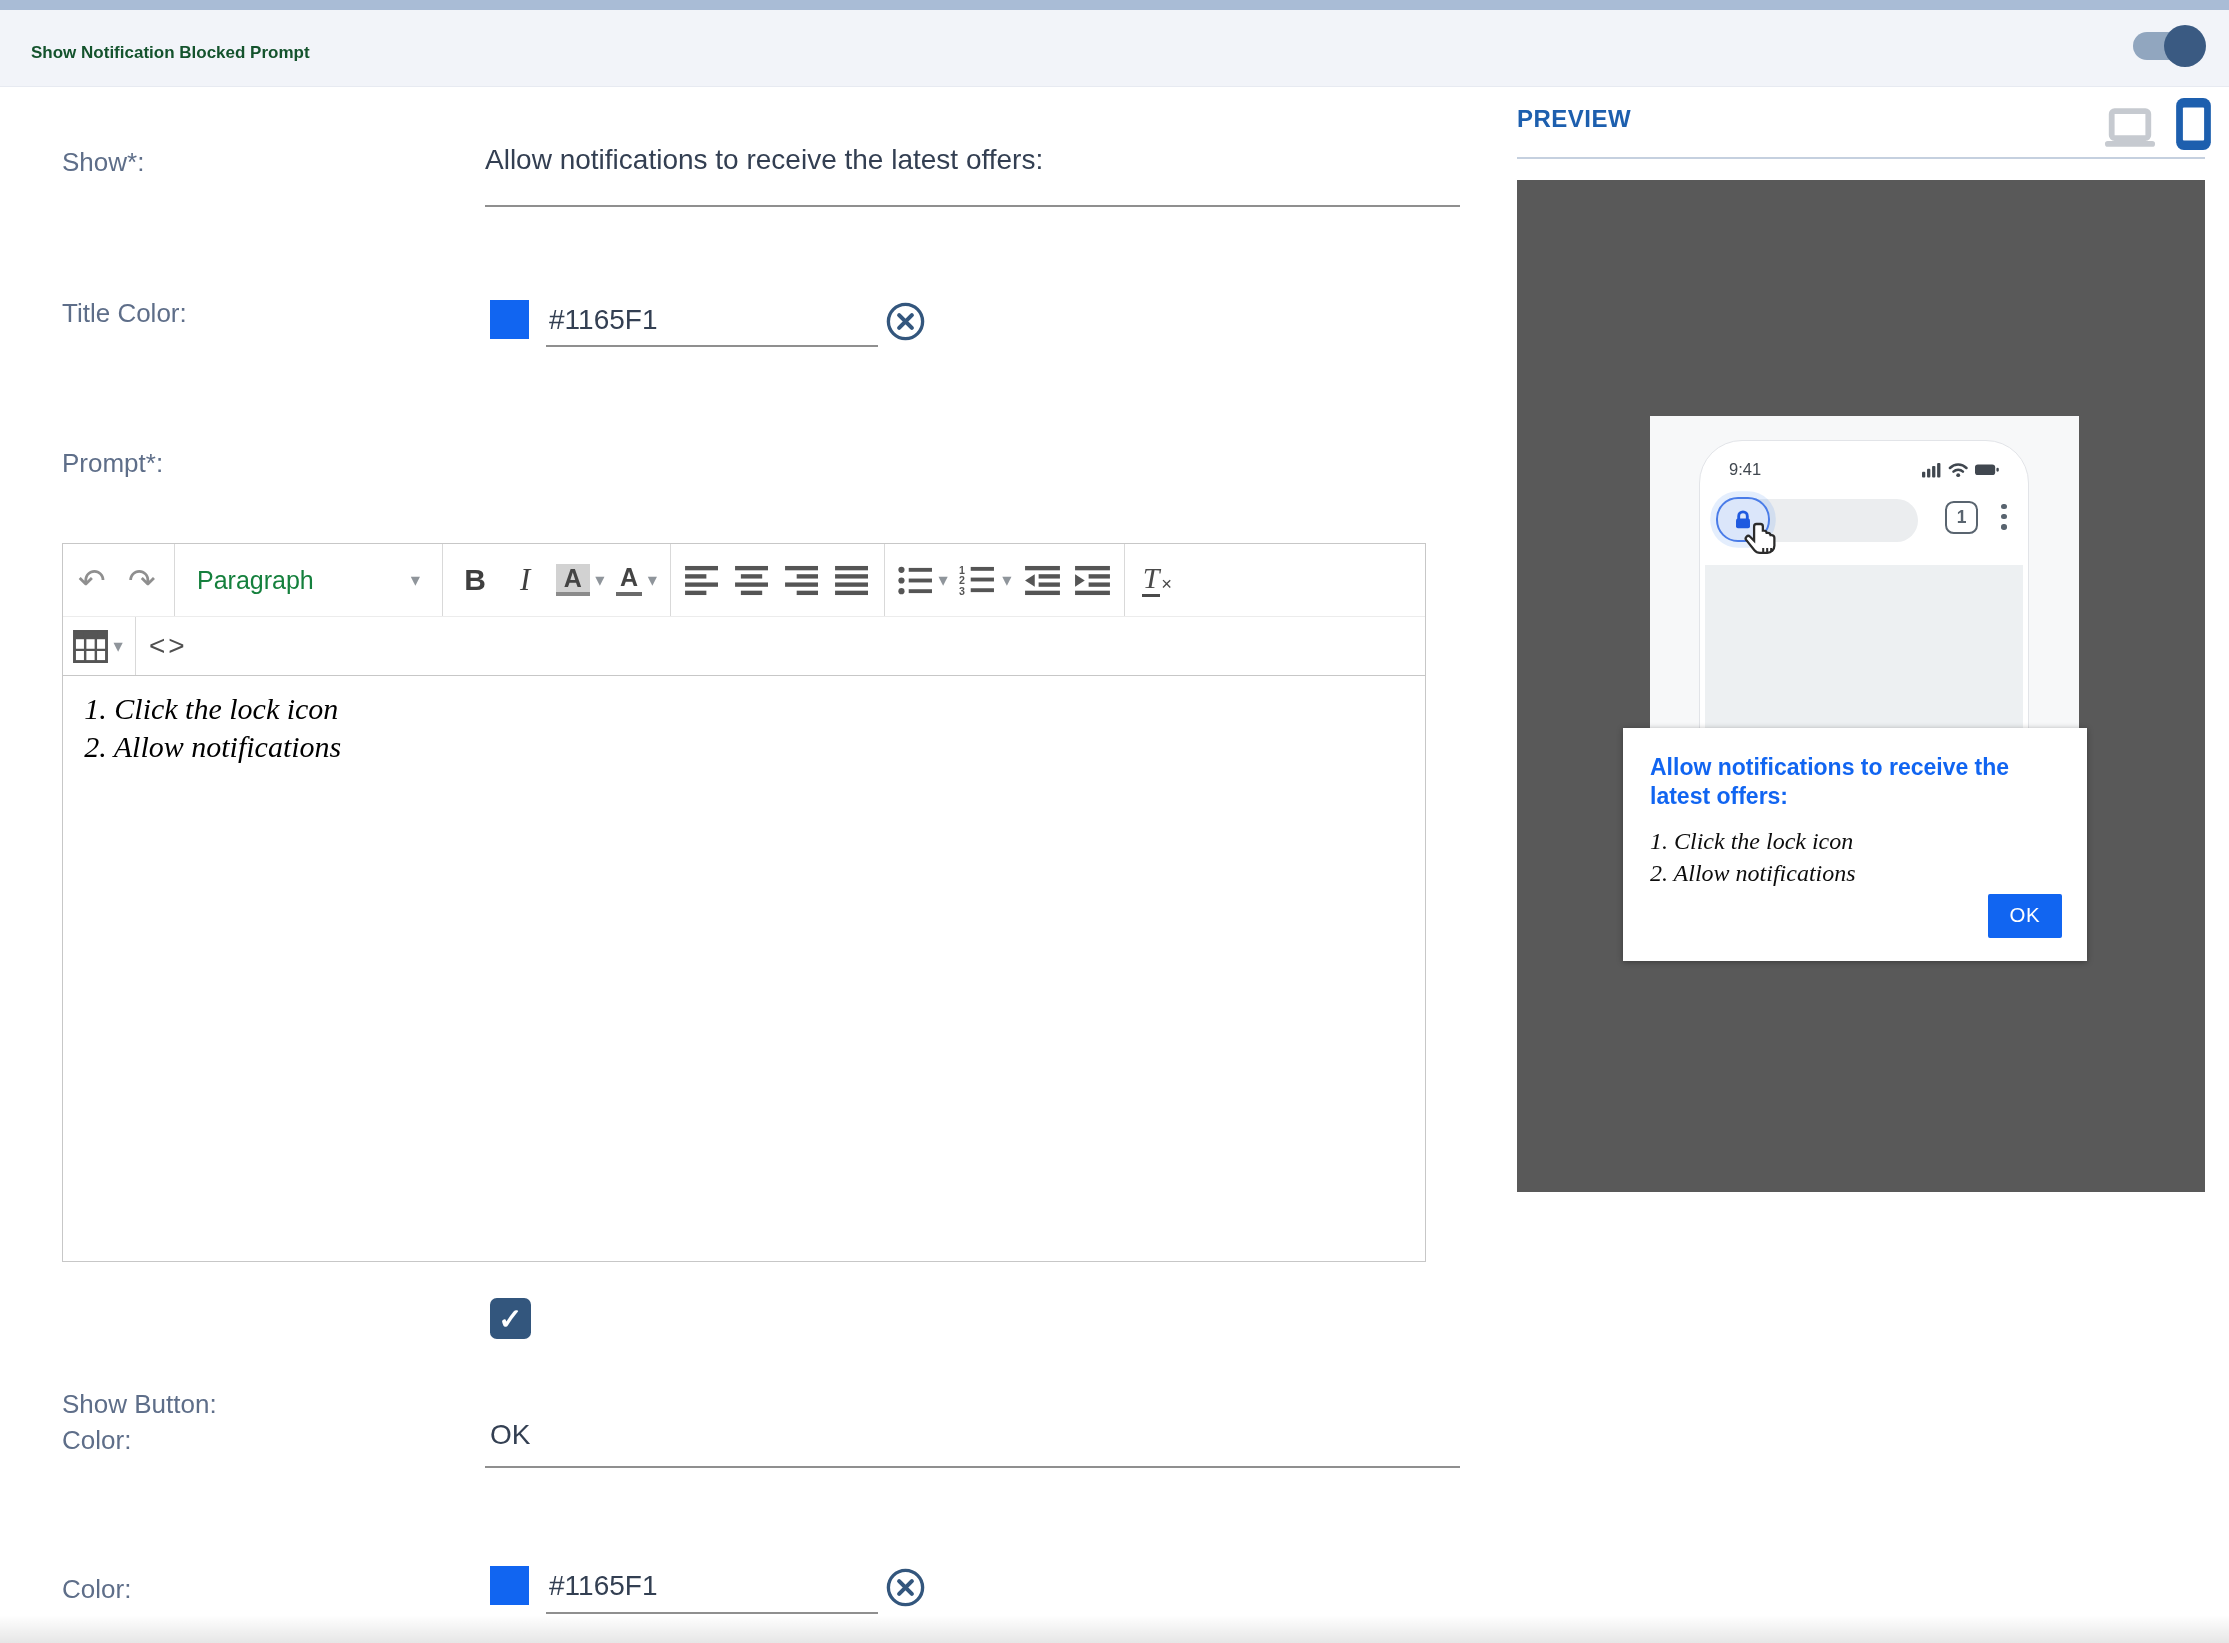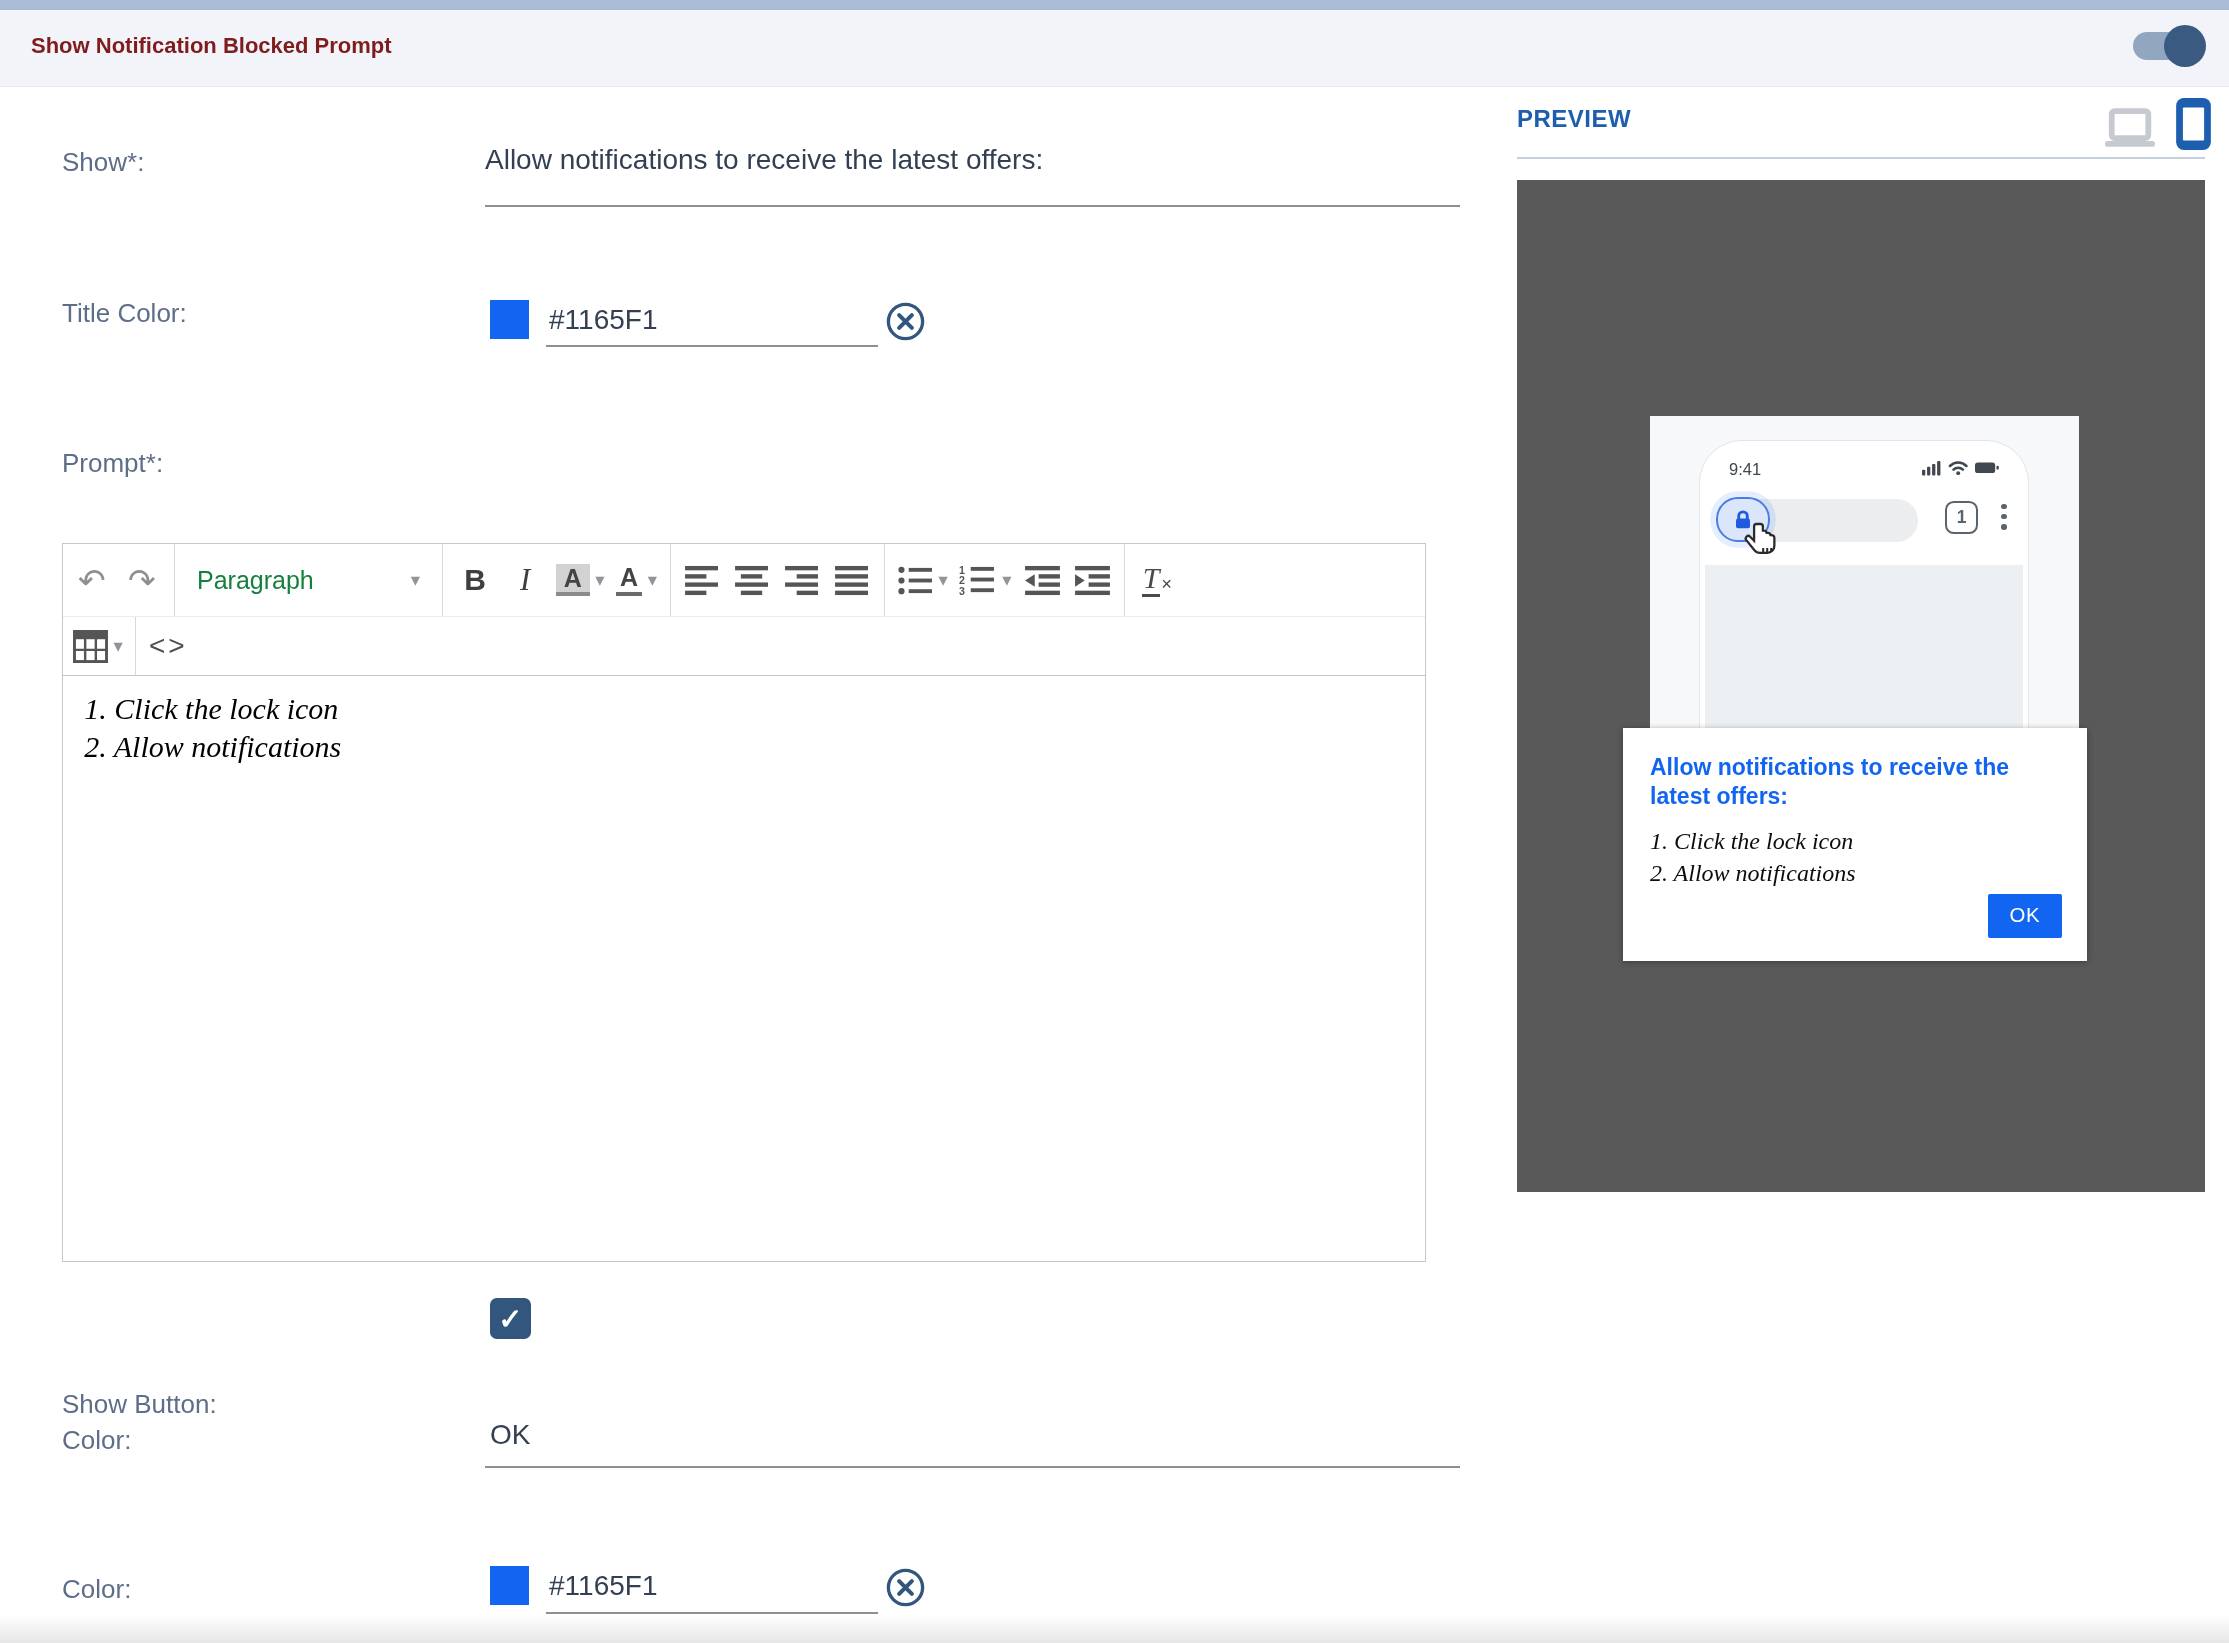--- a/index.html
+++ b/index.html
@@ -3,21 +3,21 @@
 <meta charset="utf-8">
 <style>
   html,body{margin:0;padding:0;background:#fff;}
   .page{position:relative;width:2230px;height:1644px;background:#ffffff;
         font-family:"Liberation Sans",sans-serif;overflow:hidden;}
 
   
   .top-strip{position:absolute;left:0;top:0;width:2230px;height:9.7px;background:#a9bcd6;}
   .header-bar{position:absolute;left:0;top:9.7px;width:2230px;height:76px;background:#f2f4f9;
               border-bottom:1px solid #e7eaf1;}
-  .header-title{position:absolute;left:31px;top:23px;font-size:22px;font-weight:600;color:#7f1d1d;}
+  .header-title{position:absolute;left:31px;top:33px;font-size:17px;font-weight:600;color:#14532d;}
   .toggle{position:absolute;right:27px;top:22px;width:70px;height:28px;border-radius:14.6px;background:#91a6bf;cursor:pointer;}
   .toggle .knob{position:absolute;right:-2.9px;top:-6.8px;width:42px;height:42px;border-radius:50%;background:#3a5a82;}
 
   
   .flabel{position:absolute;left:62px;font-size:26px;font-weight:500;color:#5e6e89;}
   .fvalue{position:absolute;font-size:28px;color:#333f52;}
   .uline{position:absolute;height:1.9px;background:#8f8f8f;}
   .swatch{position:absolute;width:39px;height:39px;cursor:pointer;}
   .clearbtn{position:absolute;width:45px;height:45px;border:none;background:none;padding:0;cursor:pointer;}
 
@@ -53,21 +53,21 @@
   .preview-heading{position:absolute;left:1517px;top:105px;font-size:24px;font-weight:700;
                    letter-spacing:0.5px;color:#1d5fae;}
   .device-btns{position:absolute;left:2104px;top:97px;display:flex;align-items:flex-end;gap:19.4px;}
   .device-btn{background:none;border:none;padding:0;cursor:pointer;display:block;}
   .preview-uline{position:absolute;left:1517px;top:157px;width:688px;height:1.9px;background:#c5d0df;}
   .preview-box{position:absolute;left:1517px;top:180px;width:688px;height:1012px;background:#595959;}
 
   .phone-shot{position:absolute;left:133px;top:236px;width:429px;height:514px;background:#f7f8f9;overflow:hidden;}
   .phone-frame{position:absolute;left:49px;top:24px;width:330px;height:505px;background:#fff;
                border:1px solid #e2e4e8;border-radius:43px 43px 0 0;box-sizing:border-box;}
-  .status-row{display:flex;justify-content:space-between;align-items:flex-start;padding:19.4px 29px 0;}
+  .status-row{display:flex;justify-content:space-between;align-items:center;padding:19.4px 29px 0;}
   .status-time{font-size:16.5px;font-weight:500;color:#40474f;}
   .status-icons{display:flex;align-items:center;gap:6.8px;}
   .addr-pill{position:absolute;left:17.5px;top:58px;width:200px;height:43px;border-radius:21.3px;background:#ebedef;}
   .lock-oval{position:absolute;left:-1.9px;top:-1.9px;width:54px;height:45px;border-radius:22px;
              background:#dbe6fa;border:2.9px solid #4a7ce8;box-sizing:border-box;
              box-shadow:0 0 0 5.8px rgba(66,133,244,0.14);display:flex;align-items:center;justify-content:center;}
   .hand{position:absolute;left:23px;top:21.3px;}
   .tab-counter{position:absolute;right:50px;top:60px;width:33px;height:33px;border:2.9px solid #59646f;
                border-radius:8.7px;box-sizing:border-box;display:flex;align-items:center;justify-content:center;
                font-size:17.5px;font-weight:600;color:#59646f;}

